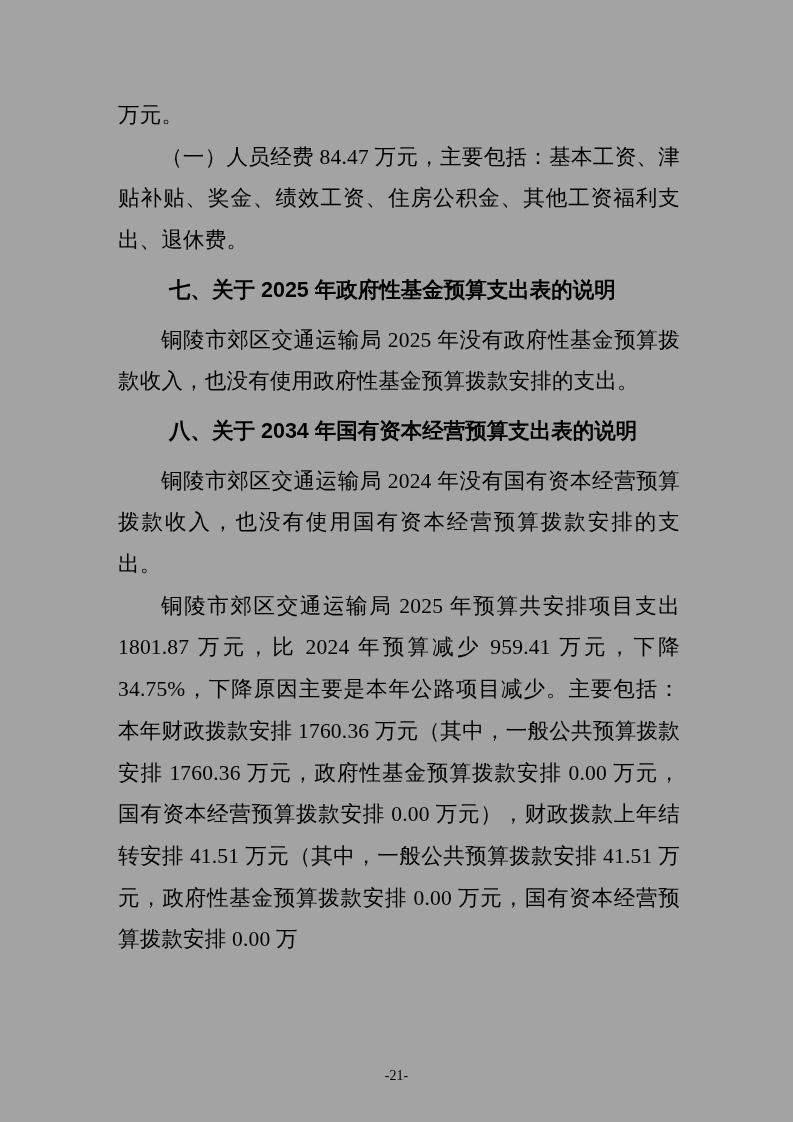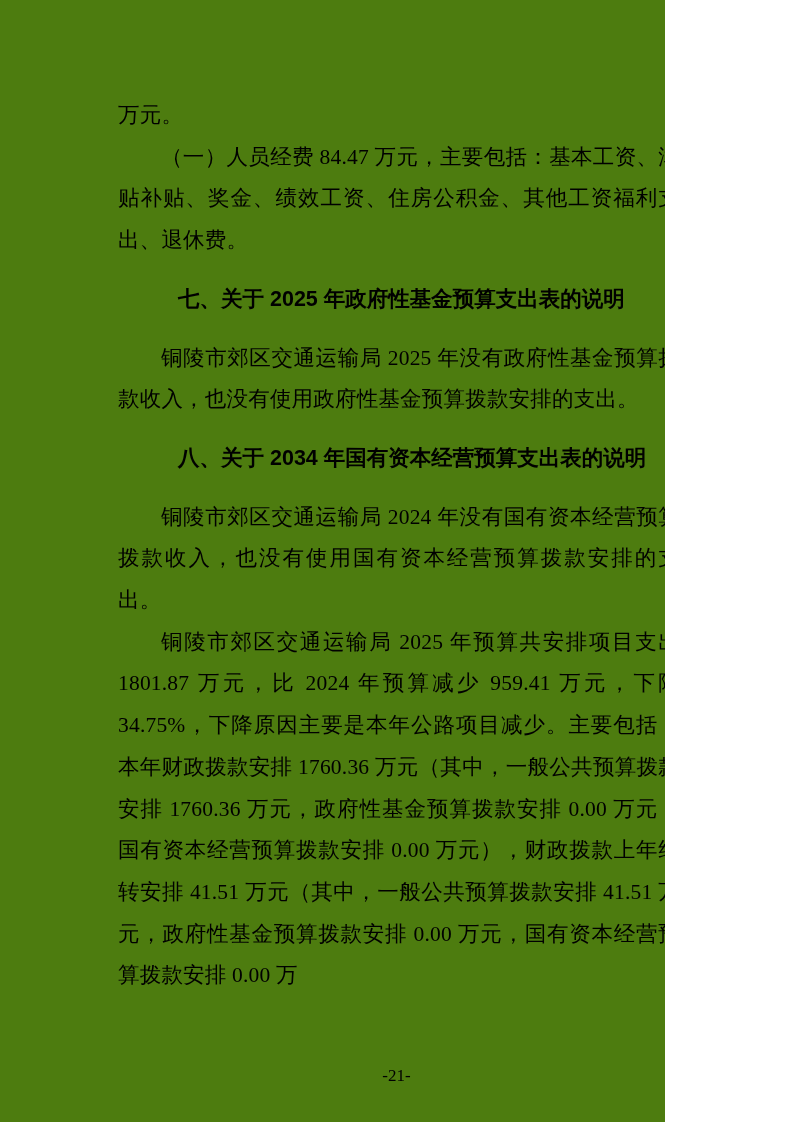--- a/index.html
+++ b/index.html
@@ -2,23 +2,23 @@
 <html lang="zh"><head>
 <meta charset="utf-8">
 <style>
   html, body {
     margin: 0;
     padding: 0;
     background: #ffffff;
   }
   .page {
     position: relative;
-    width: 665px;
+    width: 793px;
     height: 1122px;
-    background: #4d7c0f;
+    background: #a3a3a3;
     overflow: hidden;
     color: #000000;
     font-family: "Liberation Serif", "DejaVu Serif", serif;
     text-decoration: underline;
   }
   .content {
     position: absolute;
     left: 118px;
     top: 95px;
     width: 562px;
@@ -36,29 +36,29 @@
     text-indent: 0;
     text-align: left;
   }
   .heading {
     font-family: "Liberation Sans", "DejaVu Sans", sans-serif;
     font-weight: bold;
     font-size: 21.5px;
     line-height: 41.7px;
     text-indent: 2em;
     text-align: left;
-    margin: 17px;
+    margin: 8px;
   }
   .footer {
     position: absolute;
     top: 1066px;
     left: 0;
     width: 793px;
     text-align: center;
-    font-size: 17px;
+    font-size: 14px;
     line-height: 20px;
     font-family: "Liberation Serif", "DejaVu Serif", serif;
     color: #000000;
   }
 </style>
 </head>
 <body>
 
 <div class="page">
   <div class="content">

